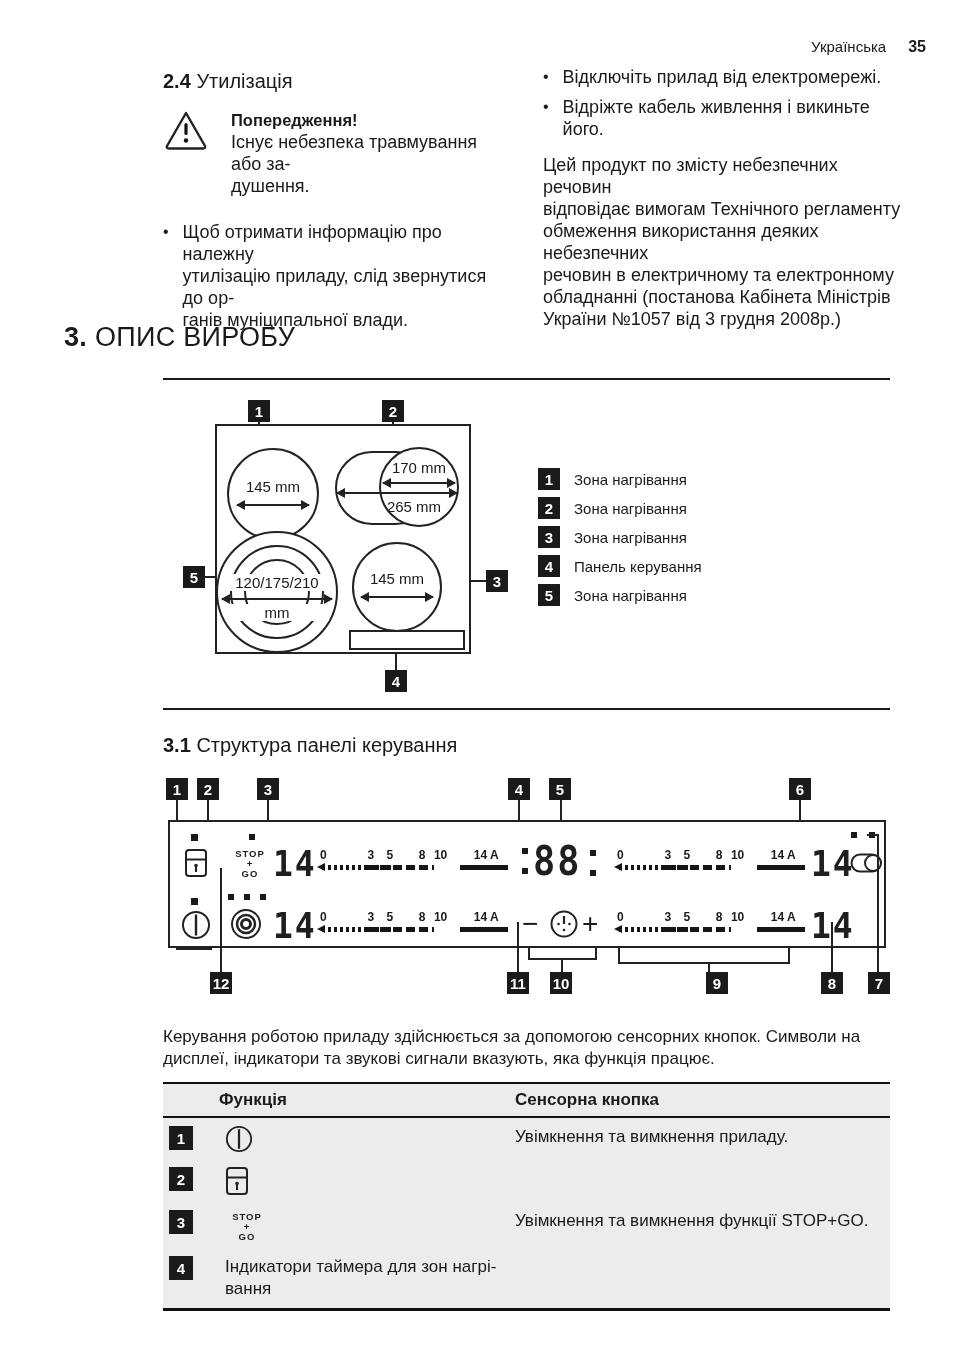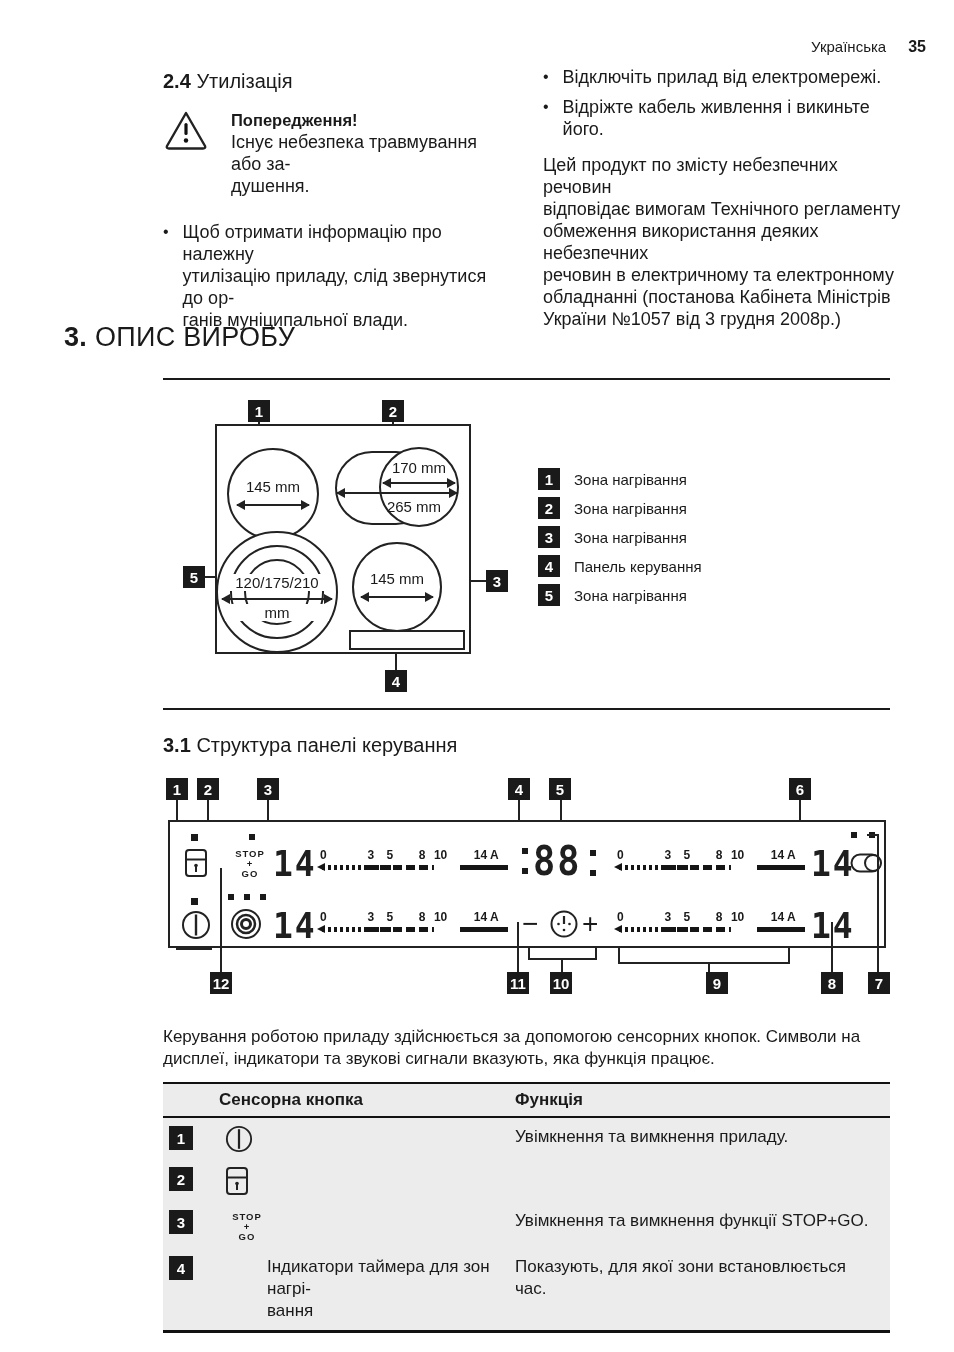--- a/index.html
+++ b/index.html
@@ -353,22 +353,22 @@
     <div class="co" style="left:658px;top:200px;">8</div>
     <div class="co" style="left:705px;top:200px;">7</div>
   </div>
 
   <div id="desc">Керування роботою приладу здійснюється за допомогою сенсорних кнопок. Символи на
 дисплеї, індикатори та звукові сигнали вказують, яка функція працює.</div>
 
   <div id="tbl">
     <div class="trow hdr">
       <div></div>
+      <div class="th">Функція</div>
       <div class="th">Сенсорна кнопка</div>
-      <div class="th">Функція</div>
     </div>
     <div class="trow">
       <div class="tnum">1</div>
       <div class="ticon">
         <svg width="28" height="28" viewBox="0 0 30 30">
           <circle cx="15" cy="15" r="13" fill="none" stroke="#222" stroke-width="2"></circle>
           <line x1="15" y1="4.5" x2="15" y2="25.5" stroke="#222" stroke-width="2.4"></line>
         </svg>
       </div>
       <div class="tcell">Увімкнення та вимкнення приладу.</div>
@@ -388,20 +388,18 @@
       <div class="tnum">3</div>
       <div class="ticon stopgo" style="position:static;width:44px;padding-top:10px;">
         <div>STOP</div>
         <div>+</div>
         <div>GO</div>
       </div>
       <div class="tcell">Увімкнення та вимкнення функції STOP+GO.</div>
     </div>
     <div class="trow tsep">
       <div class="tnum">4</div>
-      <div class="tcell" style="padding-left:6px;margin-left:42px;">Індикатори таймера для зон нагрі-
+      <div class="tcell" style="padding-left:6px;">Індикатори таймера для зон нагрі-
 вання</div>
-      <div class="tcell">Показують, для якої зони встановлюється
-час.</div>
     </div>
   </div>
 
 </div>
 
 </body></html>

